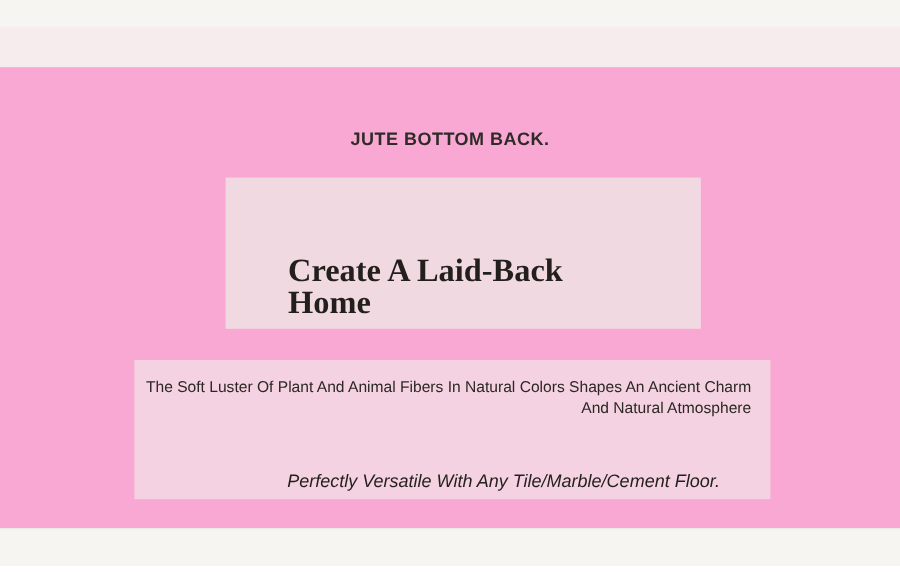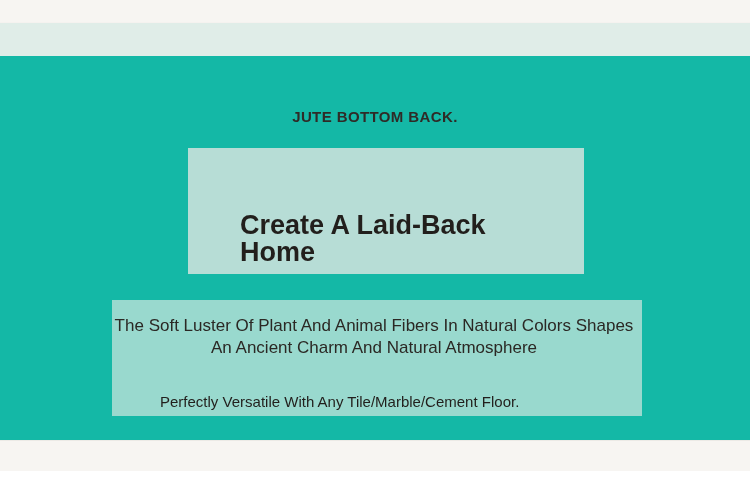--- a/index.html
+++ b/index.html
@@ -11,21 +11,21 @@
     height: 477px;
     overflow: hidden;
     background: #ffffff;
     font-family: "Liberation Sans", sans-serif;
   }
 
   .banner {
     position: relative;
     width: 750px;
     height: 471px;
-    background: #14b8a6;
+    background: #f9a8d4;
     box-sizing: border-box;
     overflow: hidden;
   }
 
   
   .strip-top {
     position: absolute;
     left: 0;
     top: 0;
     width: 750px;
@@ -86,31 +86,32 @@
   .headline2 {
     position: absolute;
     left: 240px;
     top: 212px;
     width: 300px;
     text-align: left;
     font-size: 27px;
     font-weight: bold;
     line-height: 1.0;
     color: #221f1c;
+    font-family: Liberation Serif, serif;
   }
 
   .body1 {
     position: absolute;
-    left: 110px;
+    left: 98px;
     top: 315px;
     width: 528px;
-    font-size: 17px;
+    font-size: 13px;
     line-height: 1.3;
     color: #2b2824;
-    text-align: center;
+    text-align: right;
   }
 
   .body2 {
     position: absolute;
     left: 167px;
     top: 350px;
     width: 418px;
     font-size: 13.5px;
     line-height: 1.28;
     color: #2b2824;
@@ -118,21 +119,22 @@
   }
 
   .body3 {
     position: absolute;
     left: 160px;
     top: 393px;
     width: 440px;
     font-size: 15px;
     line-height: 1.2;
     color: #221f1c;
-    text-align: left;
+    text-align: right;
+    font-style: italic;
   }
 </style>
 </head>
 <body>
 
 <div class="banner">
 
   <div class="strip-top"></div>
   <div class="patch p3"></div>
   <div class="patch p1"></div>

